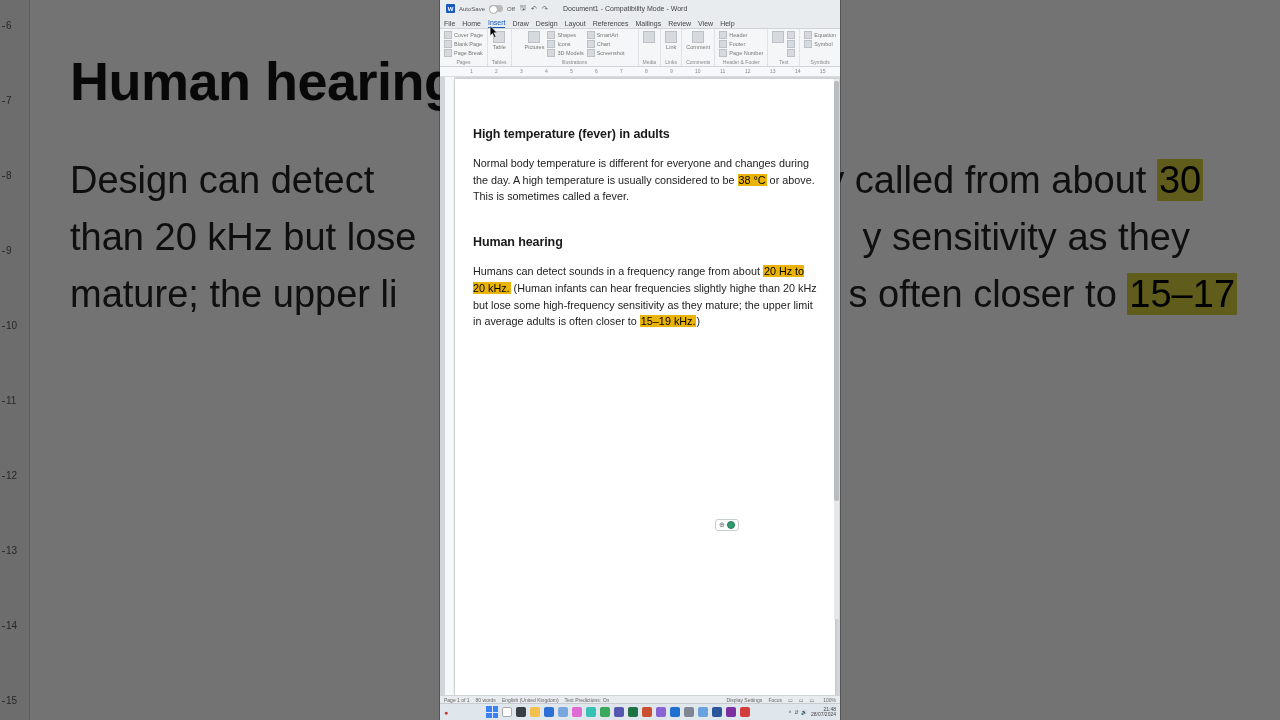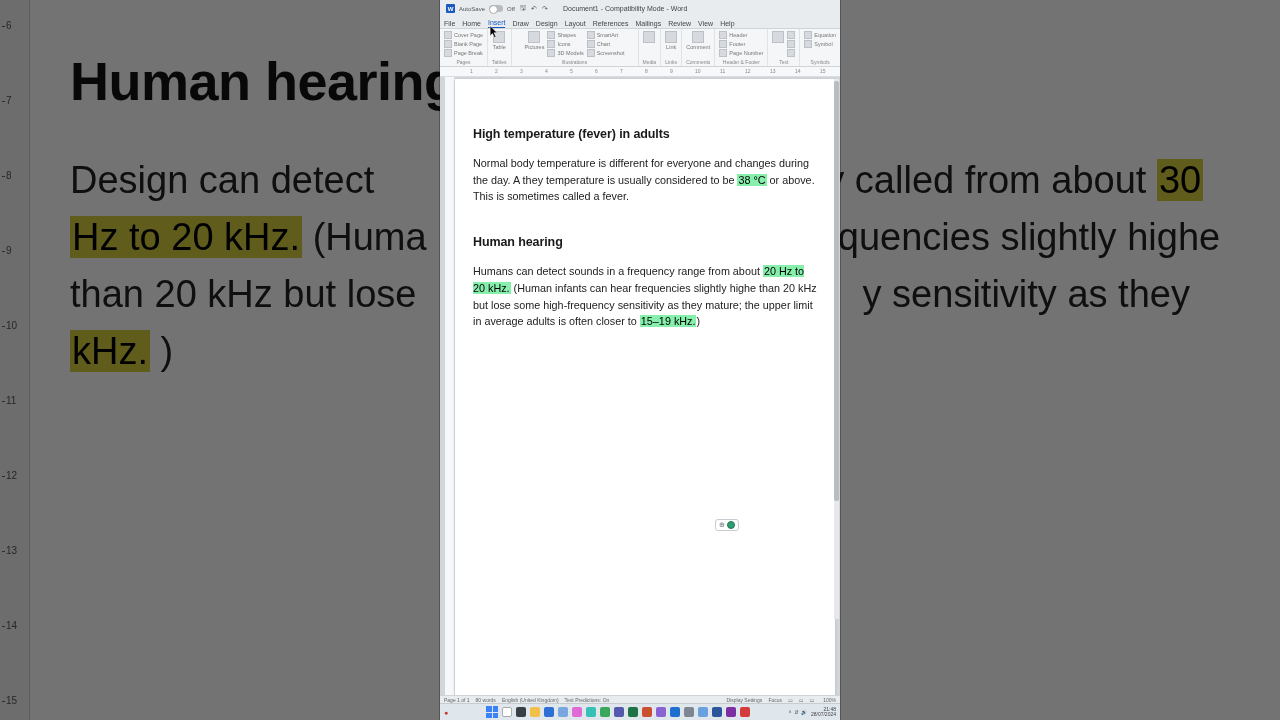--- a/index.html
+++ b/index.html
@@ -180,21 +180,21 @@
   .scrollbar {
     position: absolute; right: 1px; top: 2px; width: 5px; height: 540px;
     background: #e6e8eb;
   }
   .scrollbar .thumb { position: absolute; left: 0; top: 2px; width: 5px; height: 420px; background: #b8bdc2; border-radius: 2px; }
 
   .h1 { font-size: 12.5px; font-weight: 700; margin: 0 0 14px 0; letter-spacing: -0.1px; }
   .h2 { font-size: 11.5px; font-weight: 700; margin: 0 0 10px 0; }
   .p  { font-size: 10.8px; line-height: 1.55; margin: 0 0 14px 0; color: #222; }
   .p.tight { margin-bottom: 30px; }
-  mark { background: #86efac; padding: 0 1px; }
+  mark { background: #eab308; padding: 0 1px; }
 
   .floating-pill {
     position: absolute;
     right: 96px;
     top: 440px;
     width: 24px; height: 12px;
     background: #fff;
     border: 1px solid #c7ccd1;
     border-radius: 3px;
     display: flex; align-items: center; justify-content: center;
@@ -278,33 +278,29 @@
   </div>
   <div class="bg-heading">Human hearing</div>
   <div class="bg-para">
     <span class="line">
       <span>Design can detect</span>
       <span style="display:inline-block;width:430px"></span>
       <span>y called from about </span>
       <mark class="bg">30</mark>
     </span>
     <span class="line">
-      <mark class="bg">Hz to 20 kHz.</mark>
-      <span> (Huma</span>
-      <span style="display:inline-block;width:390px"></span>
-      <span>quencies slightly highe</span>
-    </span>
-    <span class="line">
       <span>than 20 kHz but lose</span>
       <span style="display:inline-block;width:425px"></span>
       <span>y sensitivity as they</span>
     </span>
     <span class="line">
-      <mark class="bg">kHz.</mark>
-      <span>)</span>
+      <span>mature; the upper li</span>
+      <span style="display:inline-block;width:430px"></span>
+      <span>s often closer to </span>
+      <mark class="bg">15–17</mark>
     </span>
   </div>
 </div>
 
 <div class="phone">
 
   <div class="titlebar">
     <span class="wicon">W</span>
     <span class="autosave">AutoSave</span>
     <span class="toggle"></span>
@@ -483,21 +479,21 @@
     <span class="mk" style="left:330px">13</span>
     <span class="mk" style="left:355px">14</span>
     <span class="mk" style="left:380px">15</span>
   </div>
 
   <div class="docwrap">
     <div class="ruler-v"></div>
     <div class="page">
       <p class="h1">High temperature (fever) in adults</p>
       <p class="p tight">
-        <span>Normal body temperature is different for everyone and changes during the day. A they temperature is usually considered to be </span><mark>38 °C</mark><span> or above. This is sometimes called a fever.</span>
+        <span>Normal body temperature is different for everyone and changes during the day. A high temperature is usually considered to be </span><mark>38 °C</mark><span> or above. This is sometimes called a fever.</span>
       </p>
       <p class="h1">Human hearing</p>
       <p class="p">
         <span>Humans can detect sounds in a frequency range from about </span><mark>20 Hz to 20 kHz.</mark><span> (Human infants can hear frequencies slightly highe than 20 kHz but lose some high-frequency sensitivity as they mature; the upper limit in average adults is often closer to </span><mark>15–19 kHz.</mark><span>)</span>
       </p>
 
       <div class="floating-pill">
         <span class="plus">⊕</span>
         <span class="dot"></span>
       </div>

